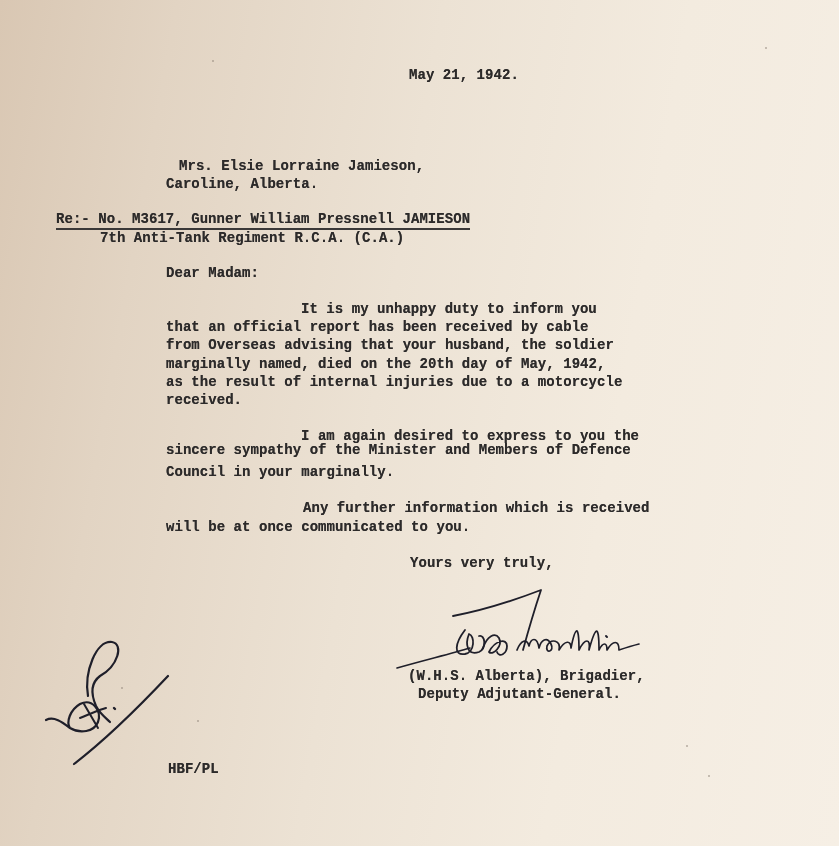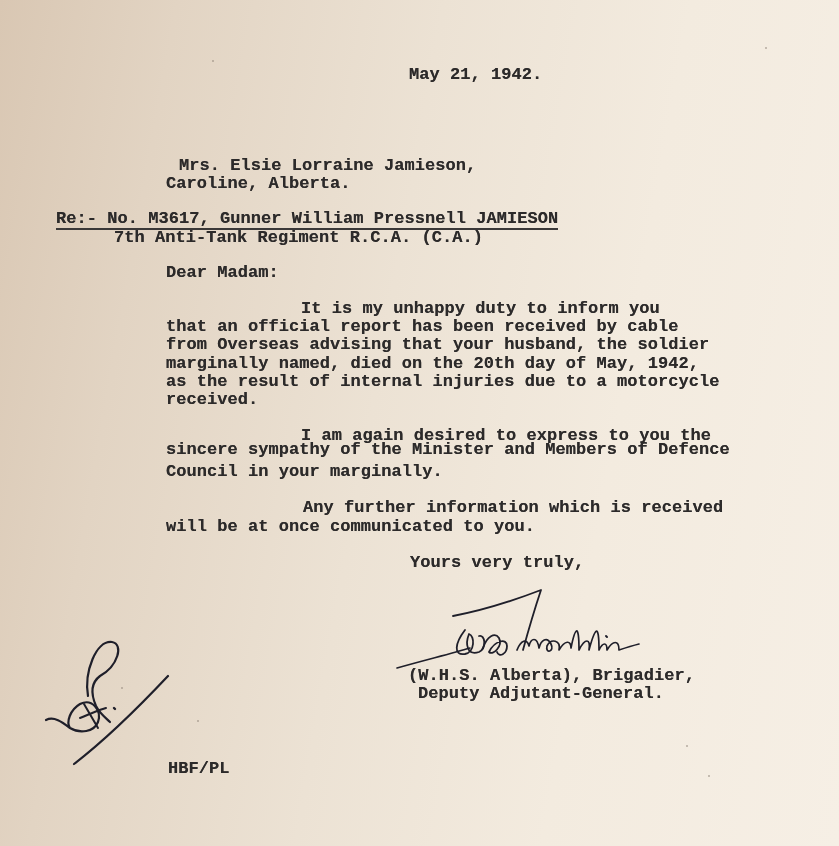--- a/index.html
+++ b/index.html
@@ -15,21 +15,21 @@
       font-family: "Liberation Mono", "DejaVu Sans Mono", monospace;
       color: #2c2a2a;
     }
     .page {
       position: absolute;
       inset: 0;
     }
     .line {
       position: absolute;
       white-space: pre;
-      font-size: 17px;
+      font-size: 14px;
       font-weight: bold;
       letter-spacing: 0.05px;
       line-height: 18px;
       text-shadow: 0 0 0.6px rgba(40,40,40,0.7);
     }
     .re-line {
       border-bottom: 2px solid #3a3838;
       padding-bottom: 0px;
     }
     .sig {
@@ -53,21 +53,21 @@
 <body>
 
 <div class="page">
 
   <div class="line" style="left:409px; top:66px;">May 21, 1942.</div>
 
   <div class="line" style="left:166px; top:157px;padding-left:13px;">Mrs. Elsie Lorraine Jamieson,</div>
   <div class="line" style="left:166px; top:175px;">Caroline, Alberta.</div>
 
   <div class="line re-line" style="left:56px; top:210px;">Re:- No. M3617, Gunner William Pressnell JAMIESON</div>
-  <div class="line" style="left:114px; top:229px;">7th Anti-Tank Regiment R.C.A. (C.A.)</div>
+  <div class="line" style="left:100px; top:229px;">7th Anti-Tank Regiment R.C.A. (C.A.)</div>
 
   <div class="line" style="left:166px; top:264px;">Dear Madam:</div>
 
   <div class="line" style="left:301px; top:300px;">It is my unhappy duty to inform you</div>
   <div class="line" style="left:166px; top:318px;">that an official report has been received by cable</div>
   <div class="line" style="left:166px; top:336px;">from Overseas advising that your husband, the soldier</div>
   <div class="line" style="left:166px; top:355px;">marginally named, died on the 20th day of May, 1942,</div>
   <div class="line" style="left:166px; top:373px;">as the result of internal injuries due to a motorcycle</div>
   <div class="line" style="left:166px; top:391px;">received.</div>
 

